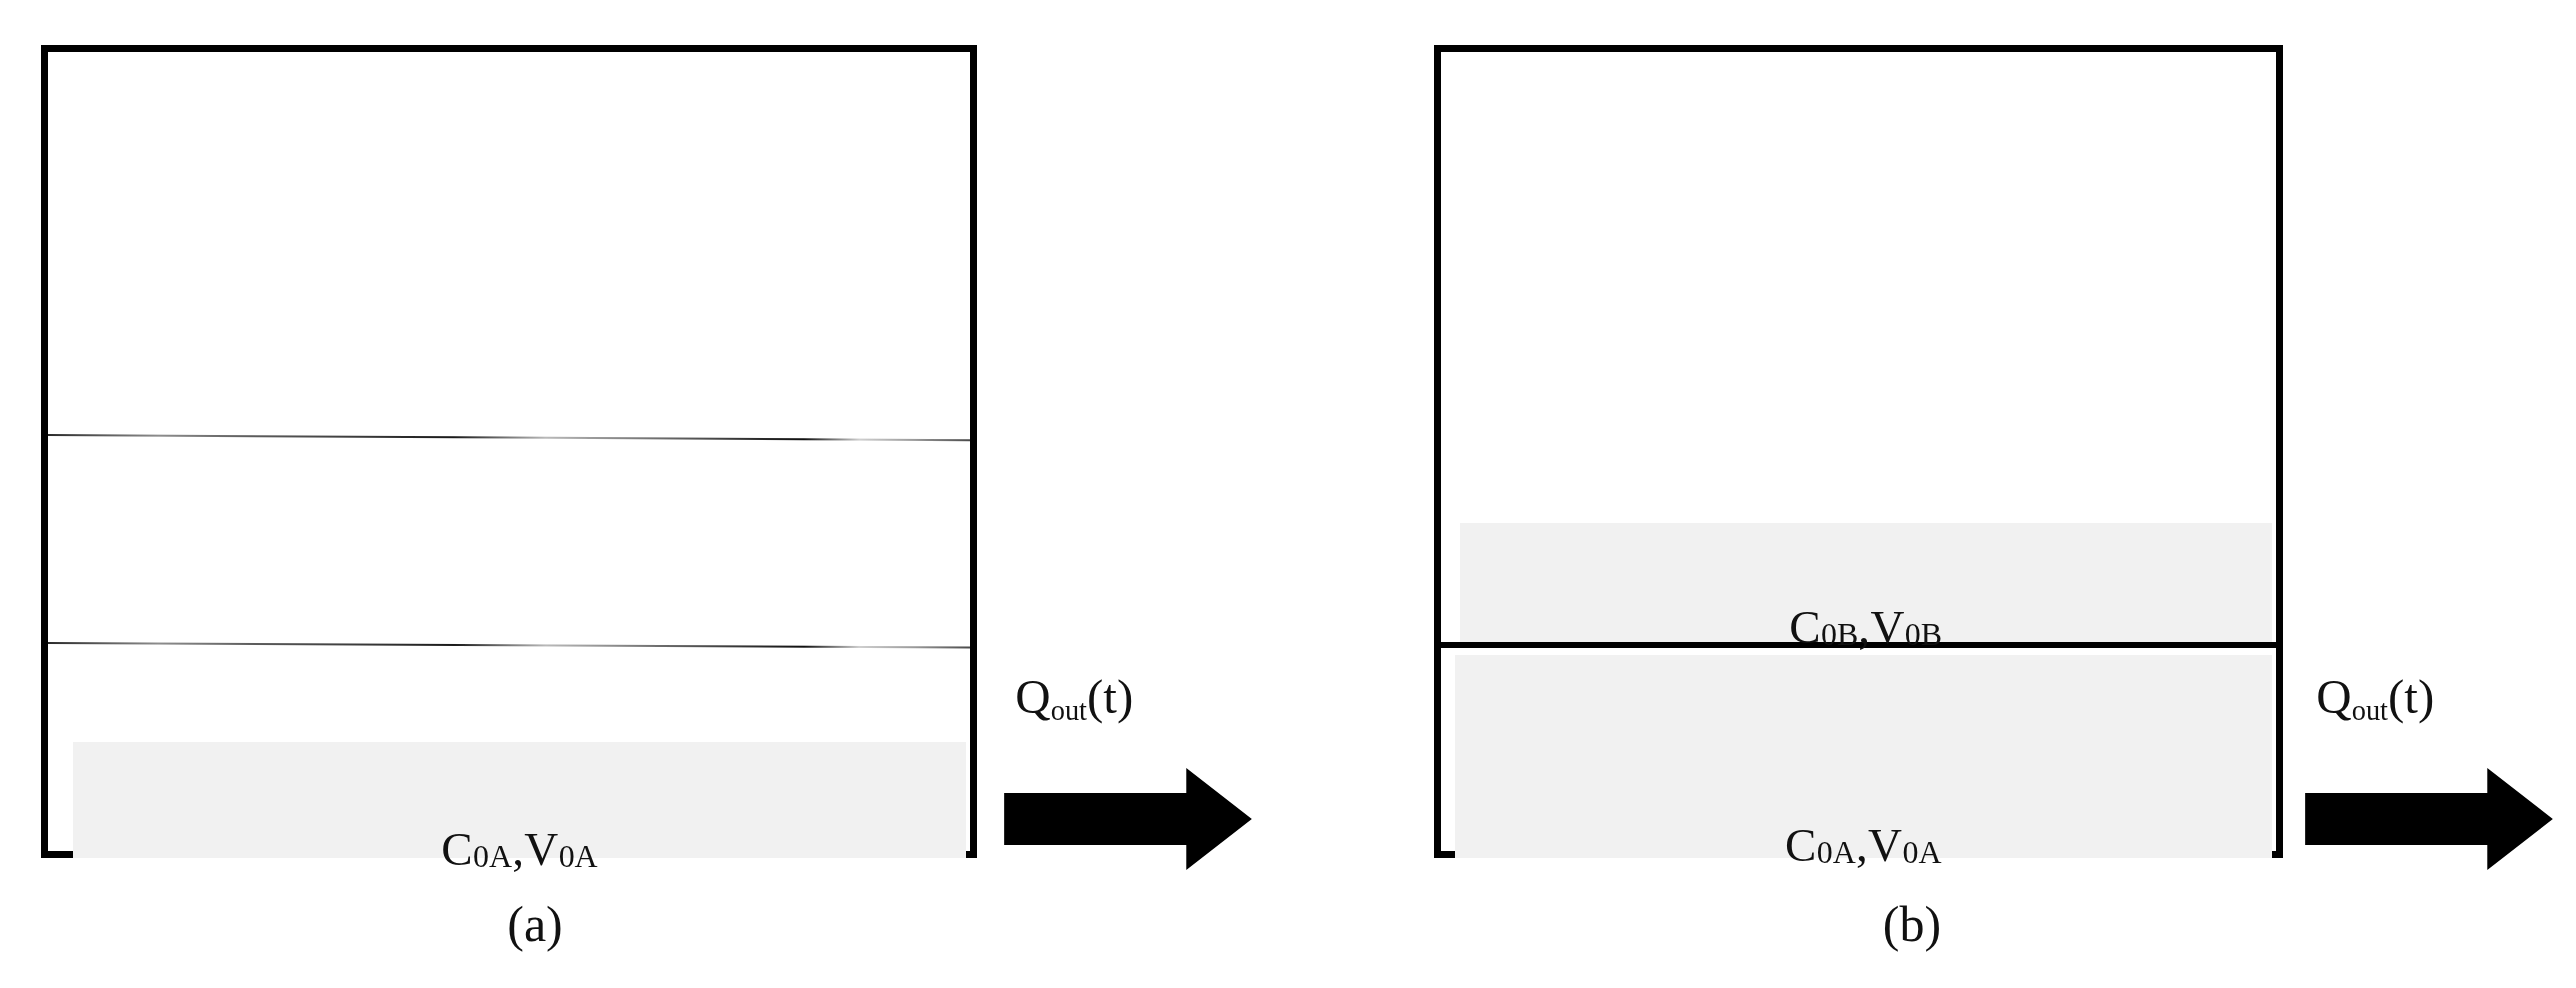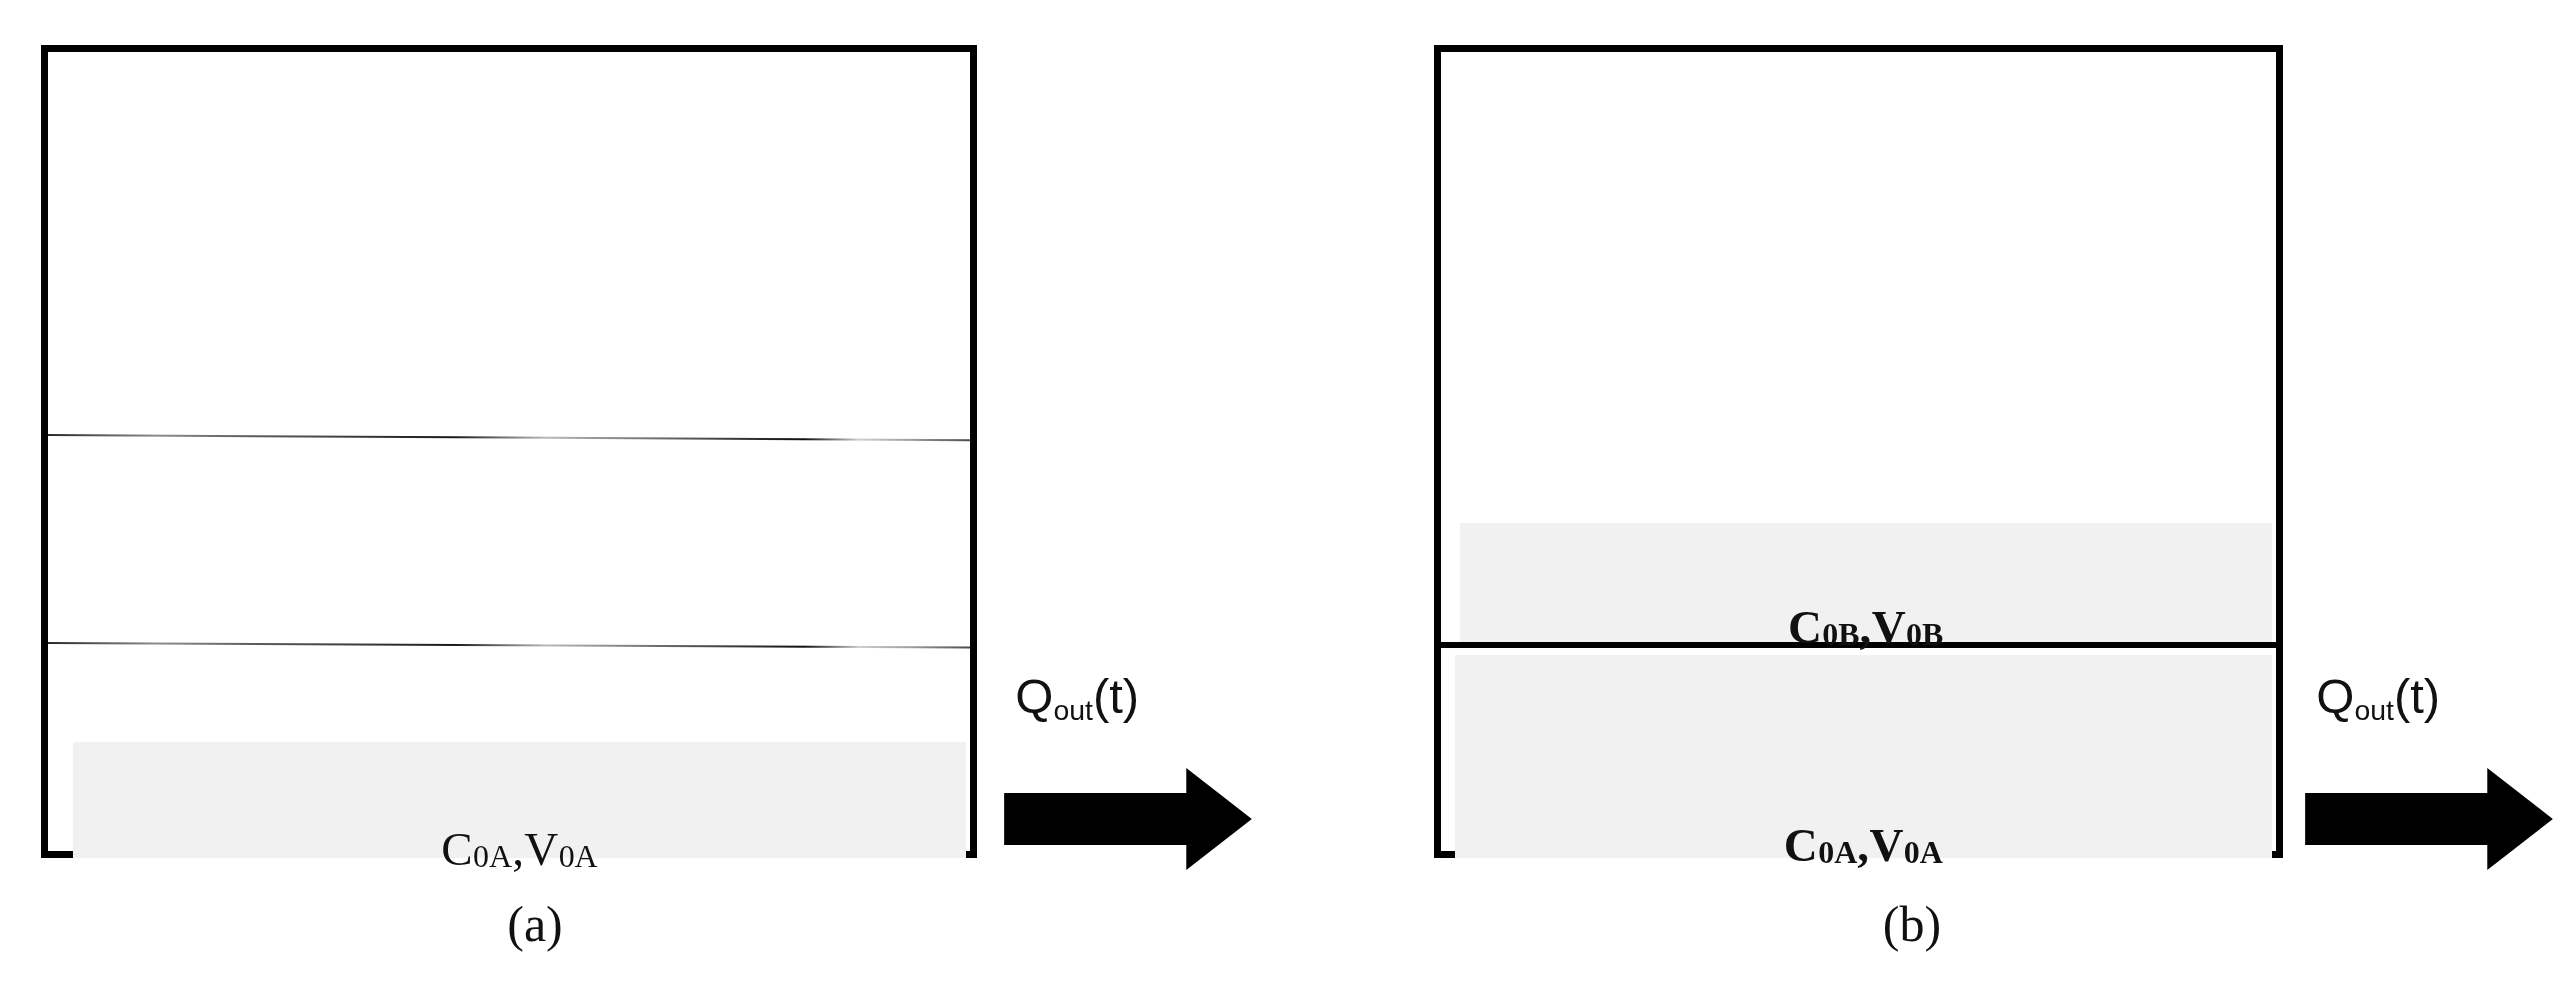--- a/index.html
+++ b/index.html
@@ -20,21 +20,21 @@
   }
 
   
   .tank {
     position: absolute;
     box-sizing: border-box;
     border: 7.3px solid #000000;
     background: #ffffff;
   }
   #tank-a { left: 41px;  top: 45px; width: 936px; height: 813px; }
-  #tank-b { left: 1434px; top: 45px; width: 849px; height: 813px; font-weight: bold; }
+  #tank-b { left: 1434px; top: 45px; width: 849px; height: 813px; }
 
   
   .layer {
     position: absolute;
     background: #f1f1f1;
   }
   
   #layer-a-bottom {
     left: 25px;  top: 690px;  width: 893px; height: 116px;
   }
@@ -98,21 +98,21 @@
   .outflow { position: absolute; }
   #outflow-a { left: 1004px; top: 672px; }
   #outflow-b { left: 2305px; top: 672px; }
 
   .outflow-label {
     position: absolute;
     top: 0;
     left: 11.3px;
     white-space: nowrap;
     color: #111111;
-    font-family: Liberation Sans, sans-serif;
+    font-family: Liberation Serif, serif;
     font-size: 49px;
     line-height: 1;
   }
   .outflow-label .sub {
     font-size: 0.58em;
     vertical-align: baseline;
     position: relative;
     top: 0.26em;
   }
 

